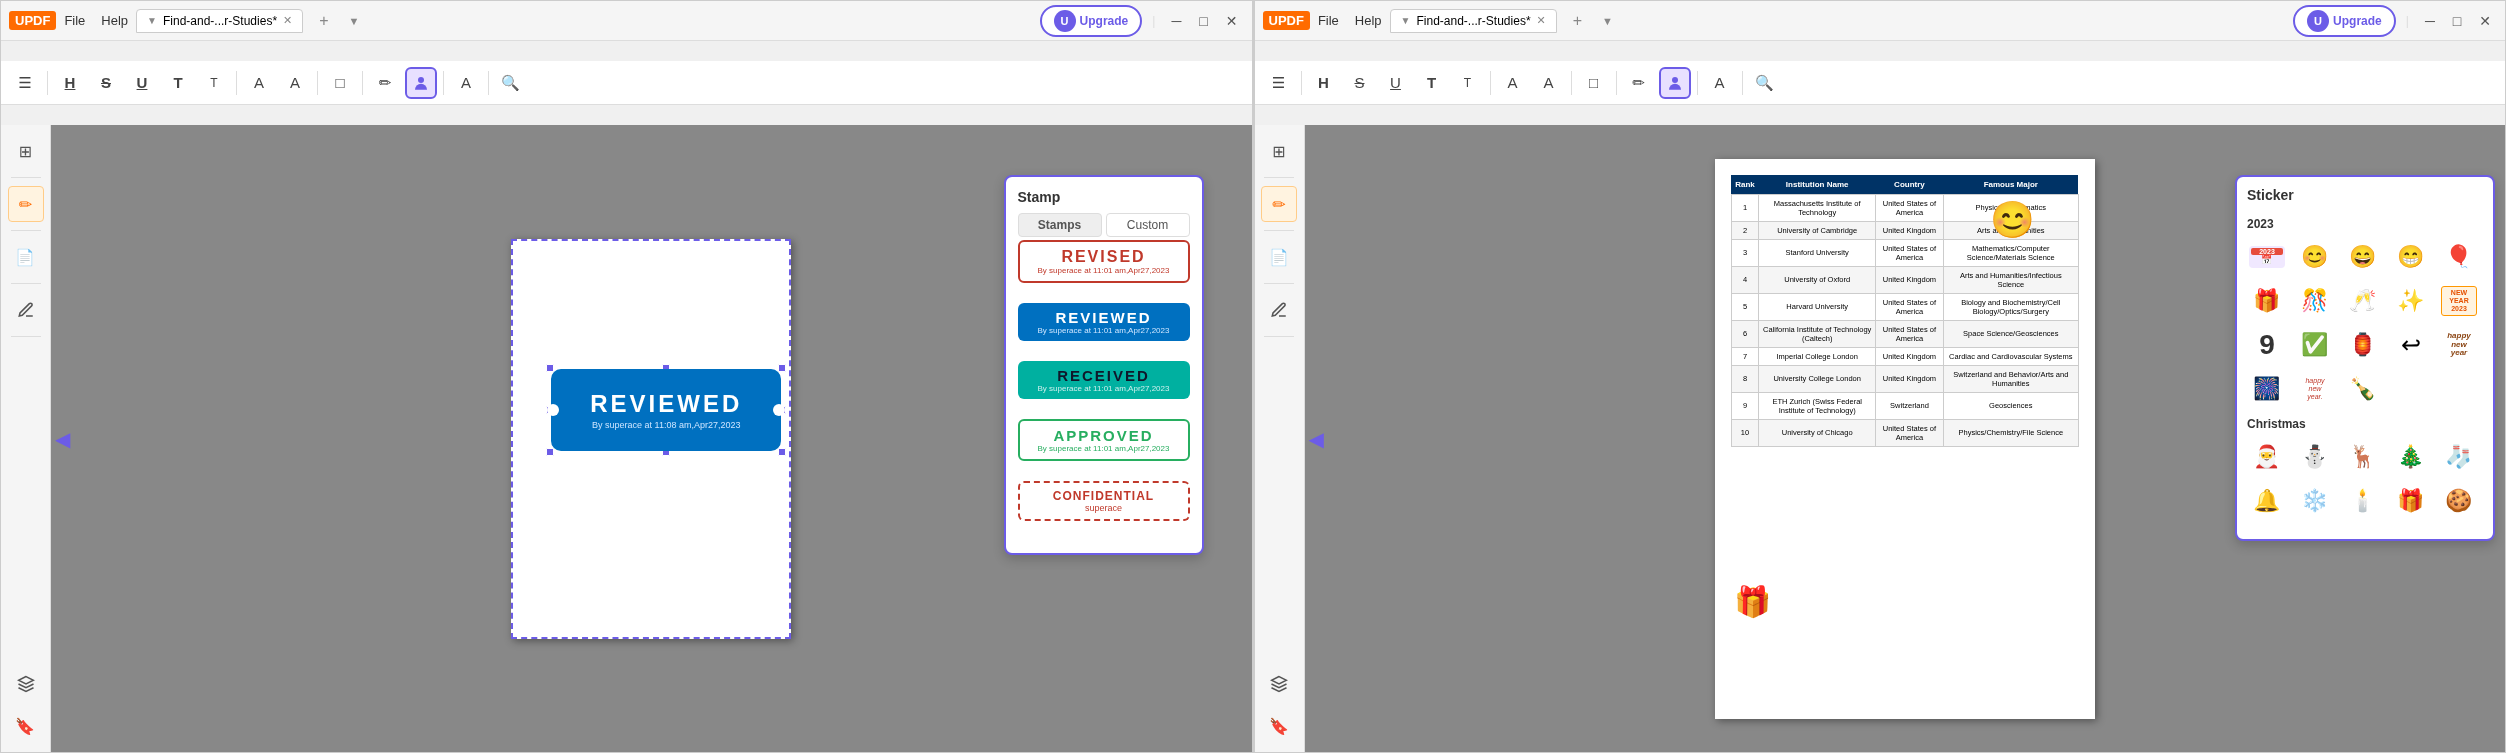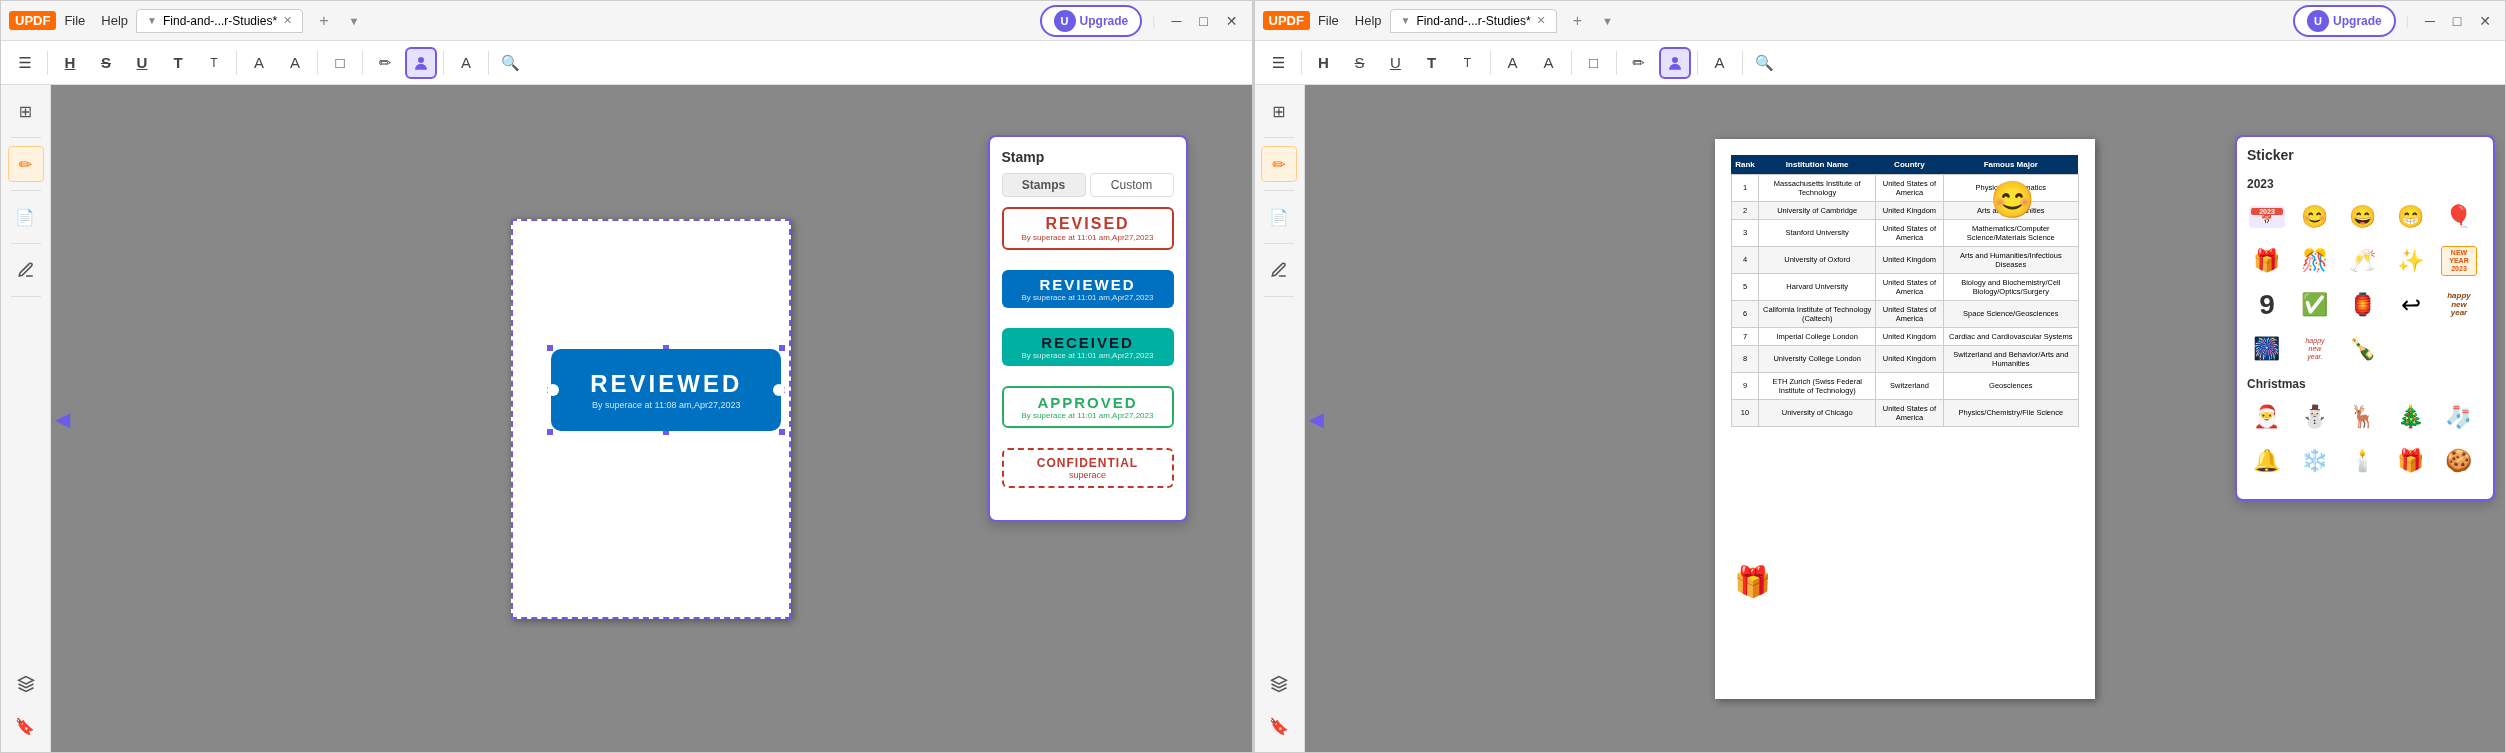--- a/index.html
+++ b/index.html
@@ -1,19 +1,19 @@
 <!DOCTYPE html>
 <html><head>
   <meta charset="utf-8">
   <style>
     * { box-sizing: border-box; margin: 0; padding: 0; }
     body { font-family: Arial, sans-serif; background: #e8e8e8; display: flex; width: 2506px; height: 753px; overflow: hidden; font-size: 12px; }
 
     
-    .window { display: flex; flex-direction: column; flex: 1; background: #f0f0f0; border: 1px solid #ccc; }
+    .window { display: flex; flex-direction: column; flex: 1; background: #f0f0f0; border: 1px solid #ccc; gap: 20px; }
     .window-left { border-right: 2px solid #ccc; }
 
     
     .title-bar { display: flex; align-items: center; height: 40px; background: #f5f5f5; border-bottom: 1px solid #ddd; padding: 0 8px; gap: 8px; }
     .title-bar-logo { background: #ff6b00; color: white; font-weight: bold; font-size: 13px; padding: 2px 6px; border-radius: 3px; }
     .title-bar-menu { display: flex; gap: 16px; font-size: 13px; color: #333; }
     .title-bar-menu span { cursor: pointer; }
     .title-tab { display: flex; align-items: center; background: white; border: 1px solid #ccc; border-radius: 4px 4px 0 0; padding: 4px 10px; font-size: 12px; gap: 6px; }
     .title-tab .close-x { color: #888; cursor: pointer; font-size: 11px; }
     .title-tab-add { background: none; border: none; cursor: pointer; font-size: 16px; color: #888; padding: 0 8px; }
@@ -36,23 +36,23 @@
     .sidebar { width: 50px; background: #f5f5f5; border-right: 1px solid #ddd; display: flex; flex-direction: column; align-items: center; padding: 8px 0; gap: 6px; }
     .sidebar-btn { width: 36px; height: 36px; display: flex; align-items: center; justify-content: center; border-radius: 4px; cursor: pointer; font-size: 16px; color: #555; }
     .sidebar-btn.active { background: #fff3e0; color: #ff6b00; border: 1px solid #ffcc88; }
     .sidebar-divider { width: 30px; height: 1px; background: #ddd; margin: 2px 0; }
 
     
     .page-canvas { flex: 1; background: #888; overflow: hidden; position: relative; display: flex; align-items: center; justify-content: center; }
     .pdf-page { background: white; box-shadow: 2px 2px 8px rgba(0,0,0,0.4); position: relative; }
 
     
-    .stamp-popup { position: absolute; right: 64px; top: 50px; width: 200px; background: white; border: 2px solid #6c5ce7; border-radius: 8px; padding: 12px; box-shadow: 0 4px 12px rgba(0,0,0,0.2); z-index: 10; }
+    .stamp-popup { position: absolute; right: 48px; top: 50px; width: 200px; background: white; border: 2px solid #6c5ce7; border-radius: 8px; padding: 12px; box-shadow: 0 4px 12px rgba(0,0,0,0.2); z-index: 10; }
     .stamp-popup-title { font-size: 14px; font-weight: bold; color: #333; margin-bottom: 8px; }
-    .stamp-tabs { display: flex; gap: 4px; margin-bottom: 10px; }
+    .stamp-tabs { display: flex; gap: 4px; margin-bottom: 3px; }
     .stamp-tab { flex: 1; padding: 4px 8px; text-align: center; border: 1px solid #ddd; border-radius: 4px; font-size: 12px; cursor: pointer; color: #555; }
     .stamp-tab.active { background: #eee; font-weight: bold; }
     .stamp-item { margin-bottom: 20px; cursor: pointer; border-radius: 19px; }
 
     .stamp-revised { border: 2px solid #c0392b; border-radius: 6px; padding: 6px; text-align: center; }
     .stamp-revised-title { color: #c0392b; font-weight: bold; font-size: 16px; letter-spacing: 2px; }
     .stamp-revised-sub { color: #c0392b; font-size: 8px; }
 
     .stamp-reviewed { background: #0070c0; border-radius: 6px; padding: 6px; text-align: center; }
     .stamp-reviewed-title { color: white; font-weight: bold; font-size: 15px; letter-spacing: 2px; }
@@ -366,21 +366,21 @@
               <tr>
                 <td>3</td>
                 <td>Stanford University</td>
                 <td>United States of America</td>
                 <td>Mathematics/Computer Science/Materials Science</td>
               </tr>
               <tr>
                 <td>4</td>
                 <td>University of Oxford</td>
                 <td>United Kingdom</td>
-                <td>Arts and Humanities/Infectious Diseases</td>
+                <td>Arts and Humanities/Infectious Science</td>
               </tr>
               <tr>
                 <td>5</td>
                 <td>Harvard University</td>
                 <td>United States of America</td>
                 <td>Biology and Biochemistry/Cell Biology/Optics/Surgery</td>
               </tr>
               <tr>
                 <td>6</td>
                 <td>California Institute of Technology (Caltech)</td>

